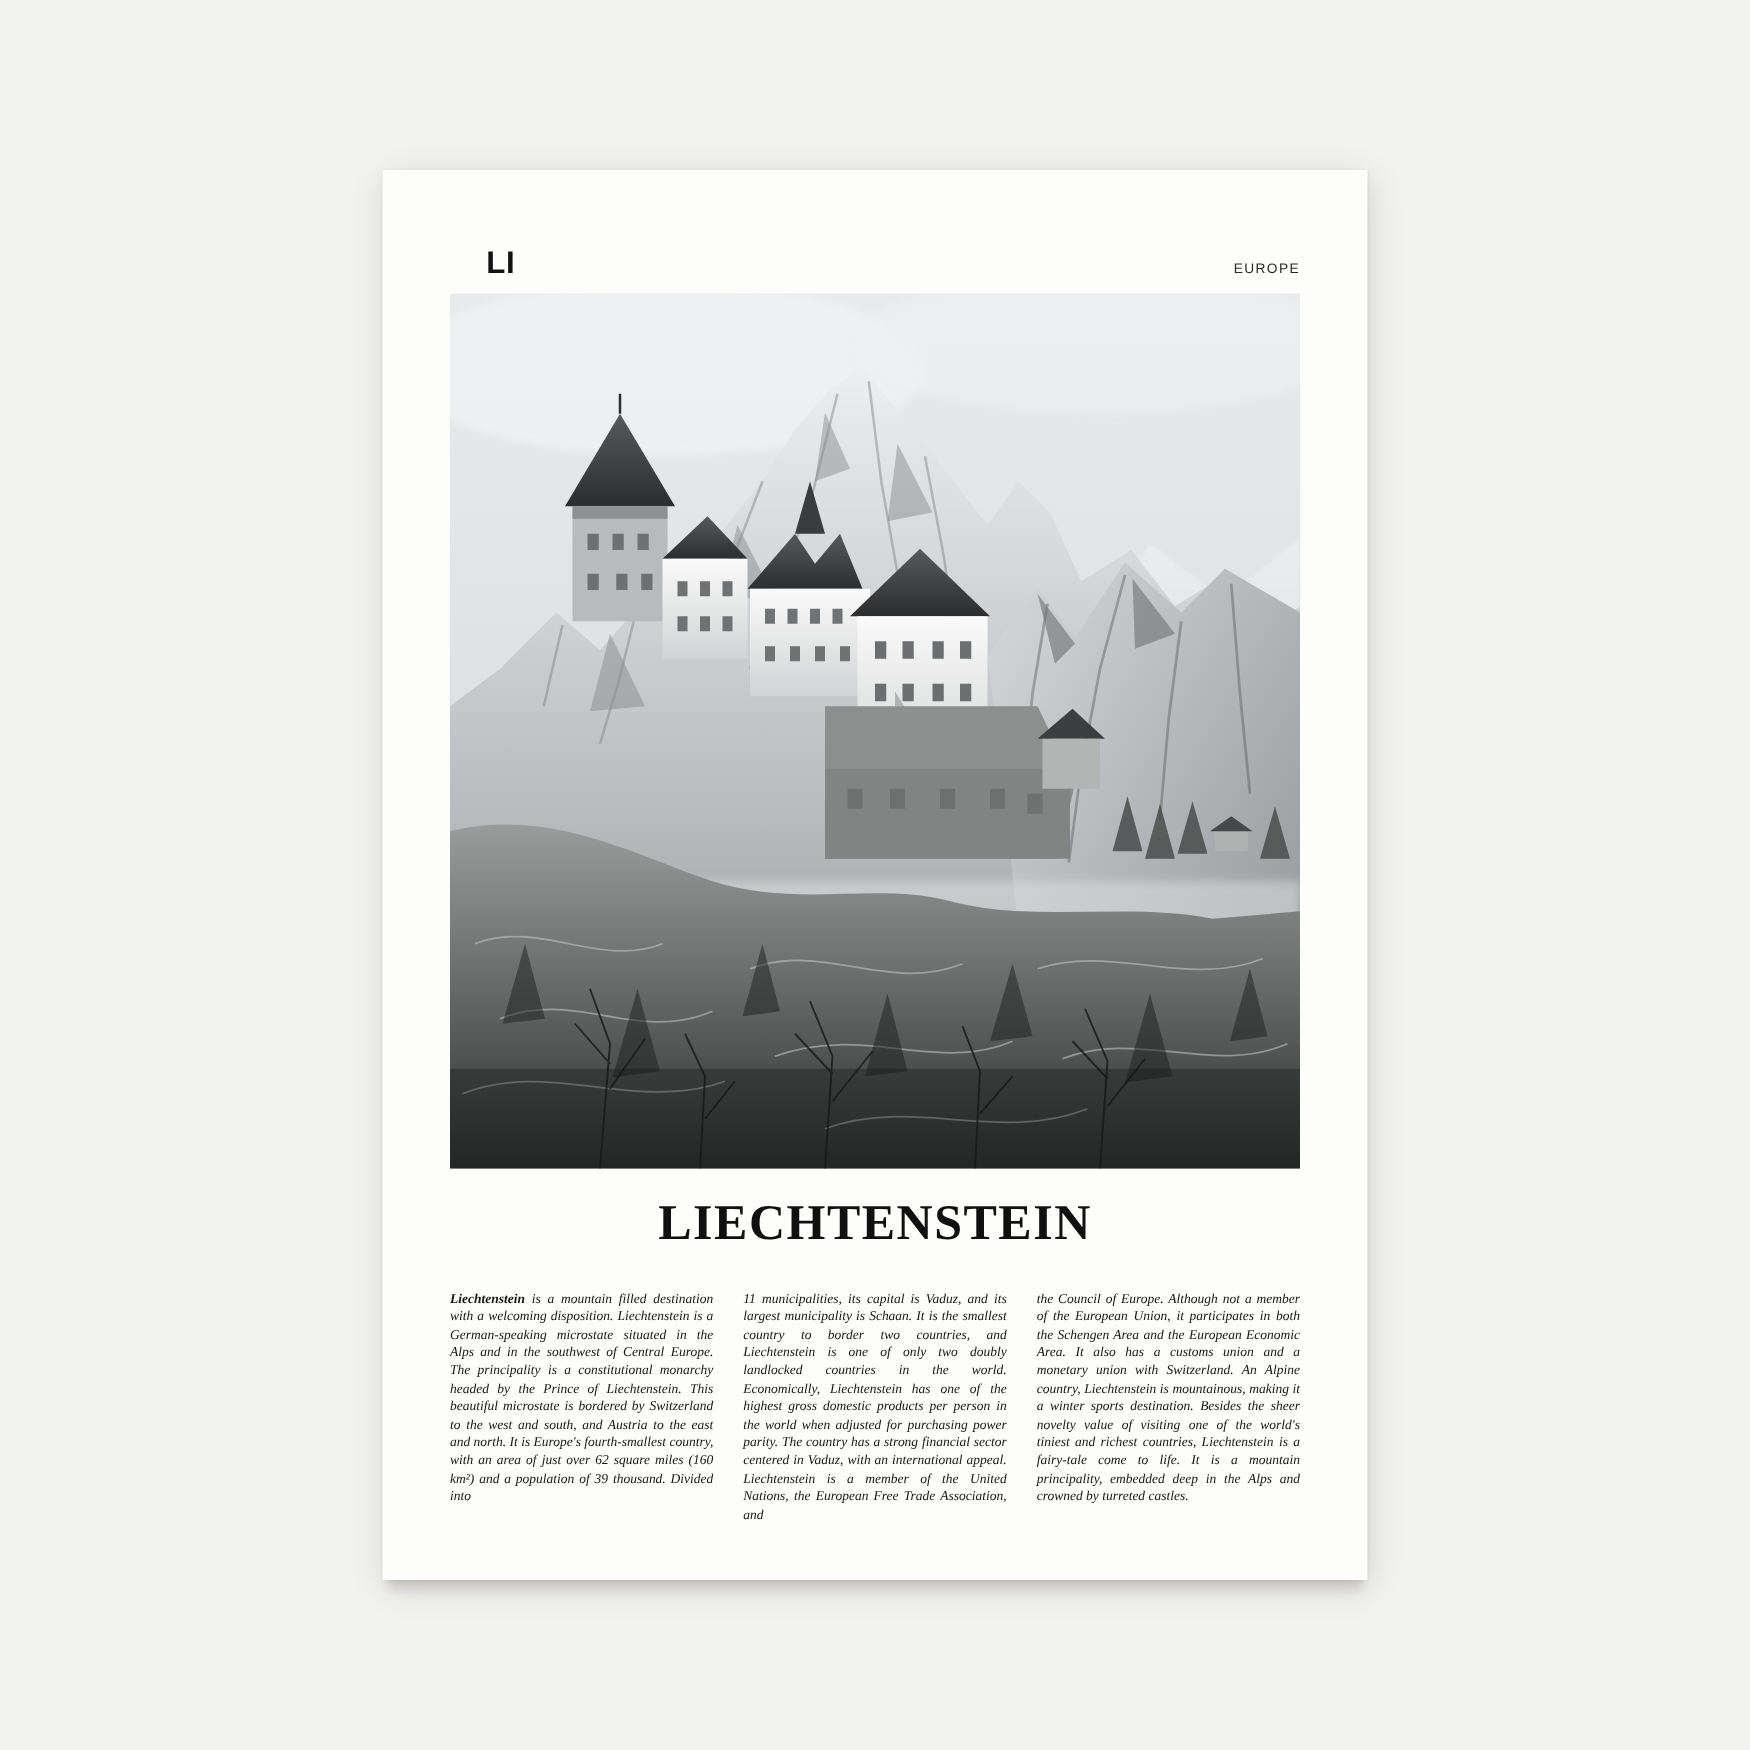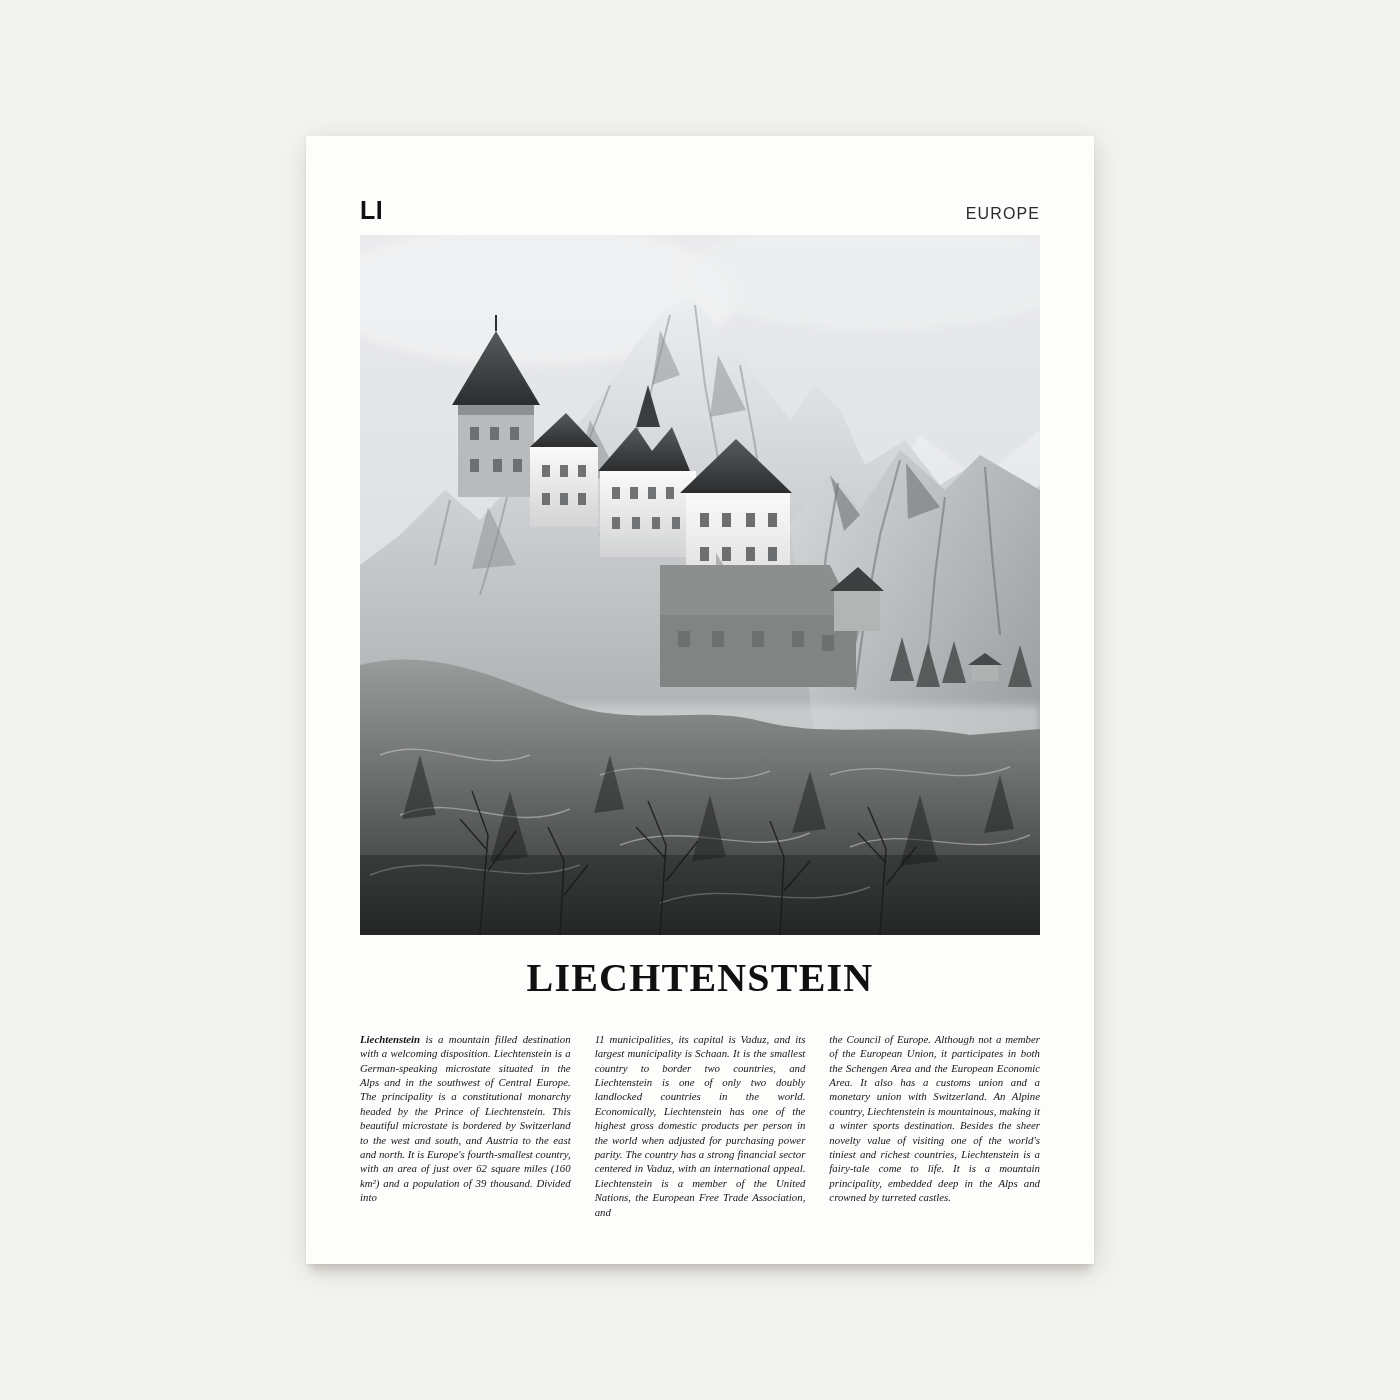--- a/index.html
+++ b/index.html
@@ -54,24 +54,25 @@
     justify-content: space-between;
     height: 28px;
   }
   .code {
     font-family: "Liberation Sans", sans-serif;
     font-weight: bold;
     font-size: 25px;
     letter-spacing: 0.5px;
     color: #111;
     line-height: 1;
+    margin-left: 29px;
   }
   .region {
     font-family: "Liberation Sans", sans-serif;
-    font-size: 16px;
+    font-size: 11px;
     letter-spacing: 1.1px;
     color: #2a2a2a;
   }
 
   
   .photo {
     position: relative;
     margin-top: 9px;
     width: 680px;
     height: 700px;

